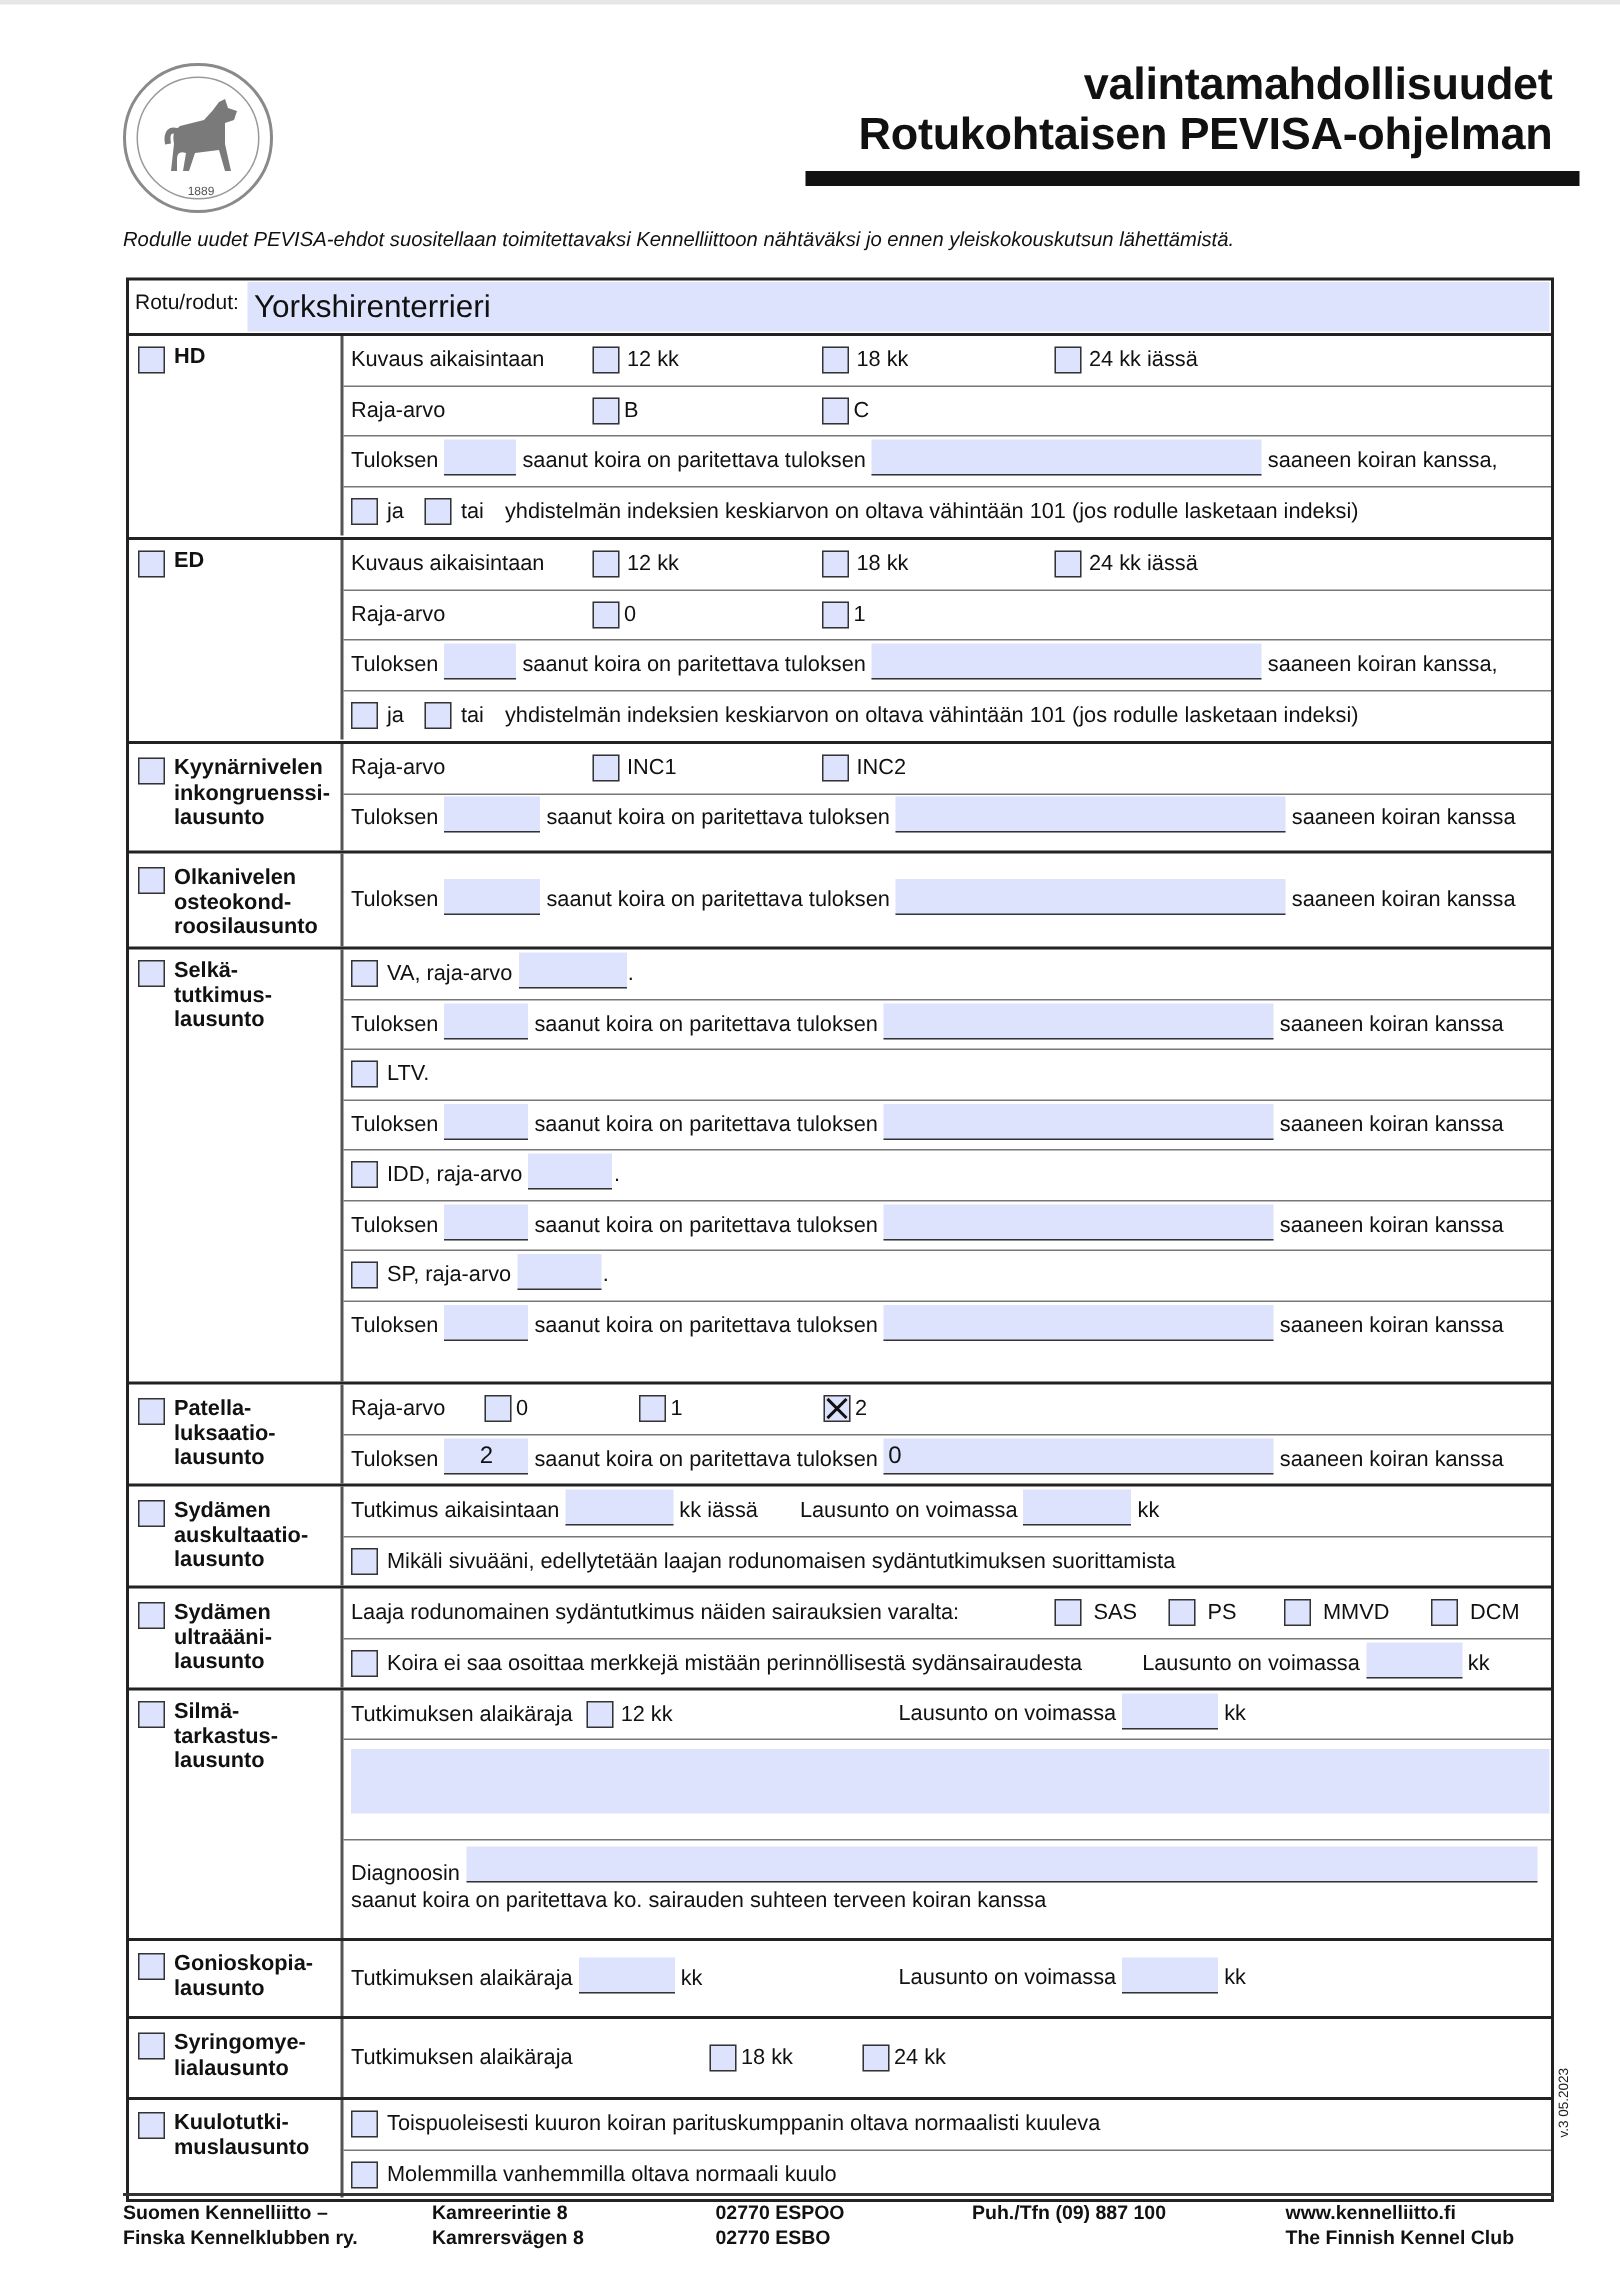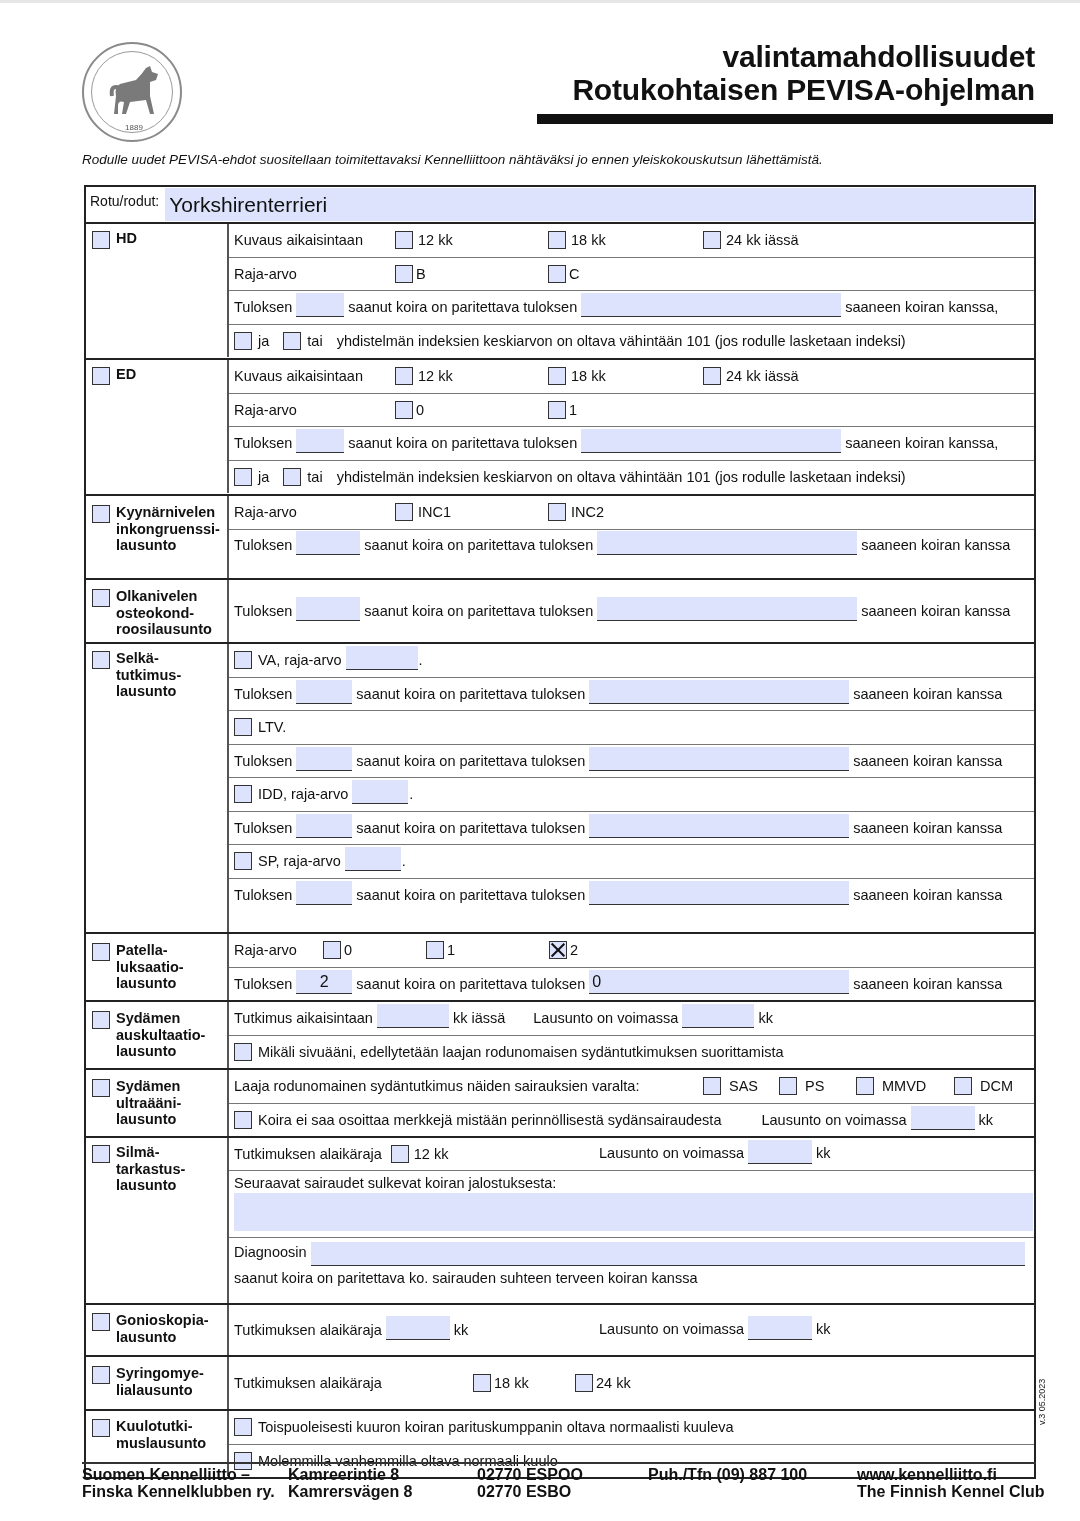--- a/index.html
+++ b/index.html
@@ -49,21 +49,21 @@
   .blank.left { text-align: left; padding-left: 3px; }
   .dot { margin-left: -3px; }
 
   .textarea { height: 43px; background: #dde3fc; margin: 2px 1px 6px 4px; }
   .diag-field { flex: 1; margin-right: 9px; height: 24px; }
 
   .version { position: absolute; left: 1037px; top: 1425px; font-size: 9px; transform: rotate(-90deg); transform-origin: left top; color: #222; white-space: nowrap; }
 
   
   .footer-line { position: absolute; left: 82px; top: 1462px; width: 954px; height: 1.5px; background: #333; }
-  .footer { position: absolute; top: 1466px; font-weight: 700; font-size: 16px; line-height: 17px; color: #111; }
+  .footer { position: absolute; top: 1466px; font-weight: 700; font-size: 13px; line-height: 17px; color: #111; }
 </style>
 </head>
 <body>
 
 <div class="topstrip"></div>
 
 <div class="logo">
   <div class="ring"></div>
   <svg width="100" height="100" viewBox="0 0 100 100">
     <path d="M30 70 L32 52 Q30 44 36 40 L52 36 Q58 30 62 24 L66 22 L68 28 L74 30 L72 36 L66 38 L66 52 L70 70 L66 70 L62 56 L46 58 L42 70 L38 70 L40 58 Q34 56 34 62 L34 70 Z" fill="#7a7a7a"></path>
@@ -178,21 +178,21 @@
         <span class="cb"></span>
           <span style="margin:0 14px 0 6px">ja</span>
         <span class="cb"></span>
           <span style="margin:0 14px 0 6px">tai</span>
         <span>yhdistelmän indeksien keskiarvon on oltava vähintään 101 (jos rodulle lasketaan indeksi)</span>
       </div>
     </div>
   </div>
 
   <div class="section">
-    <div class="sec-left" style="height:82px; padding-top:8px">
+    <div class="sec-left" style="height:71px; padding-top:8px">
       <span class="cb"></span>
       <span class="sec-title">Kyynärnivelen
 inkongruenssi-
 lausunto</span>
     </div>
     <div class="sec-right">
       <div class="row h33">
         <span>Raja-arvo</span>
         <span class="opt" style="left:166px">
             <span class="cb"></span>
@@ -393,25 +393,24 @@
 lausunto</span>
     </div>
     <div class="sec-right">
       <div class="row" style="height:33px">
         <span>Tutkimuksen alaikäraja</span>
         <span class="cb" style="margin-left:9px"></span>
           <span style="margin-left:5px">12 kk</span>
         <span style="position:absolute; left:370px"><span>Lausunto on voimassa</span><span class="blank" style="width:64px"></span><span>kk</span></span>
       </div>
       <div class="row" style="height:67px; flex-direction:column; align-items:stretch; padding-top:4px">
-        <span>Seuraavat sairaudet sulkevat koiran jalostuksesta:</span>
         <div class="textarea" style="margin-left:0"></div>
       </div>
       <div class="row" style="height:63px; flex-direction:column; align-items:stretch; padding-top:6px">
-        <div style="display:flex; ">
+        <div style="display:flex; align-items:flex-end">
           <span>Diagnoosin</span>
           <span class="blank diag-field"></span>
         </div>
         <span style="margin-top:2px">saanut koira on paritettava ko. sairauden suhteen terveen koiran kanssa</span>
       </div>
     </div>
   </div>
 
   <div class="section">
     <div class="sec-left" style="height:50px; padding-top:7px">

